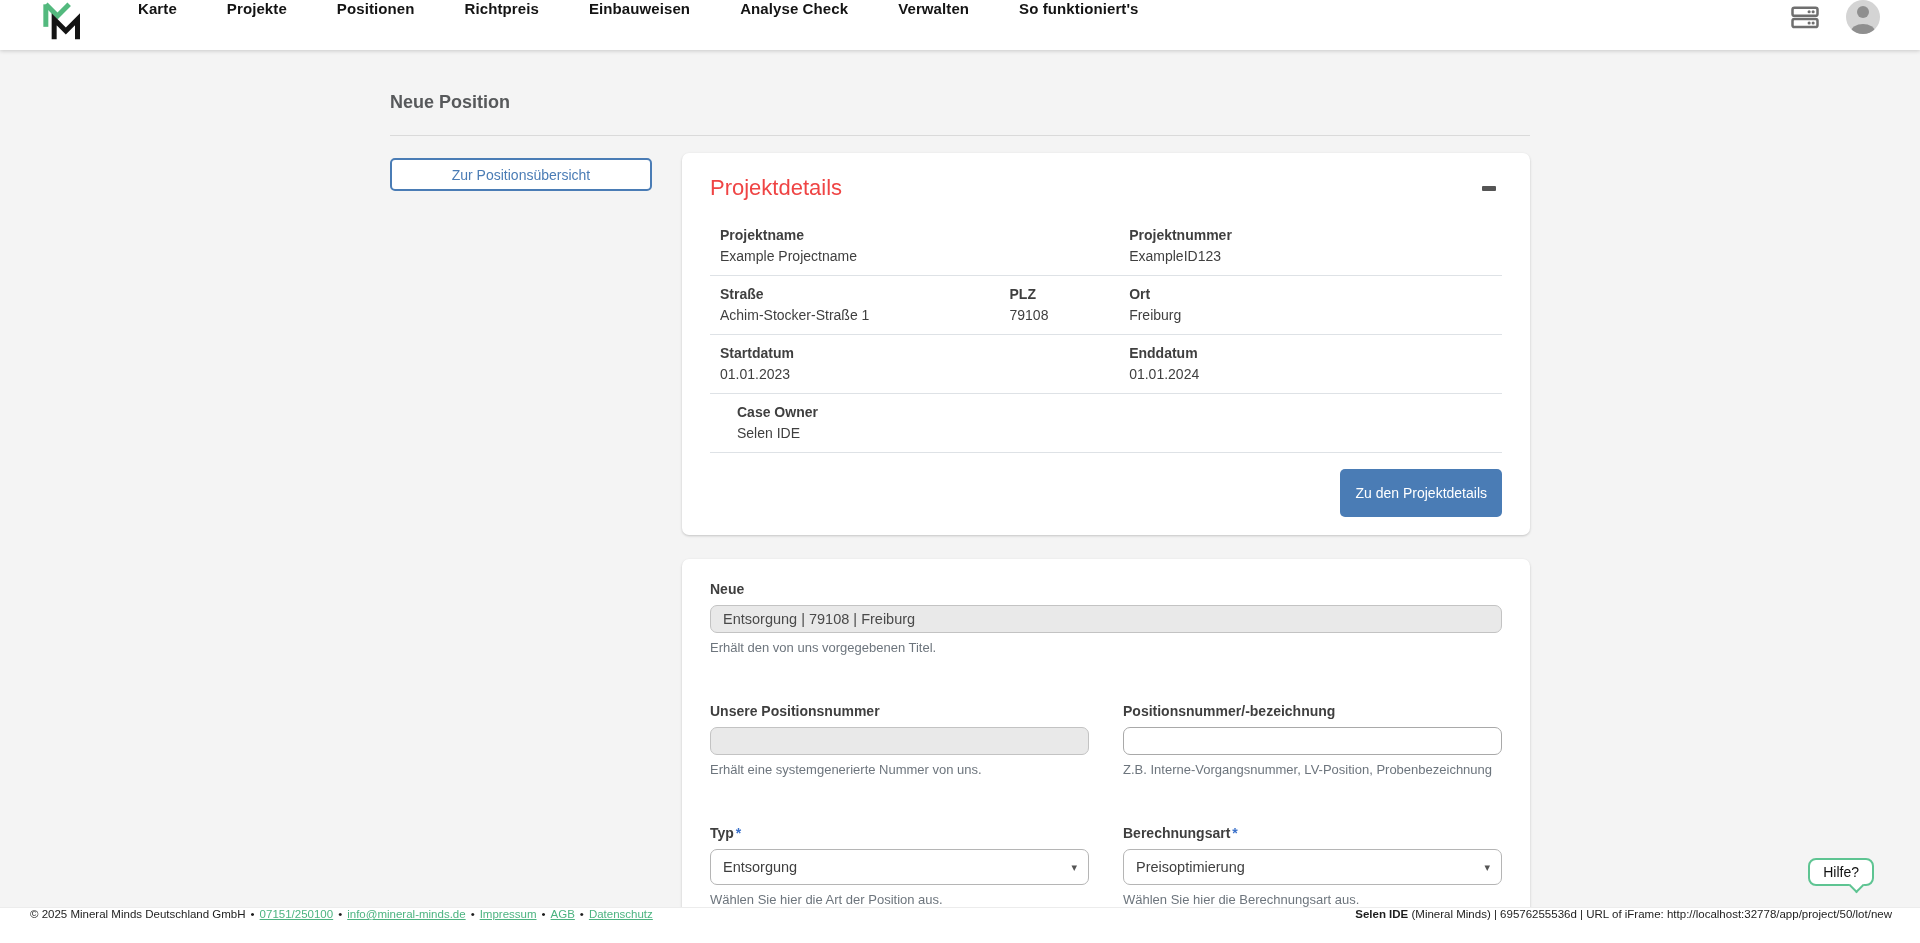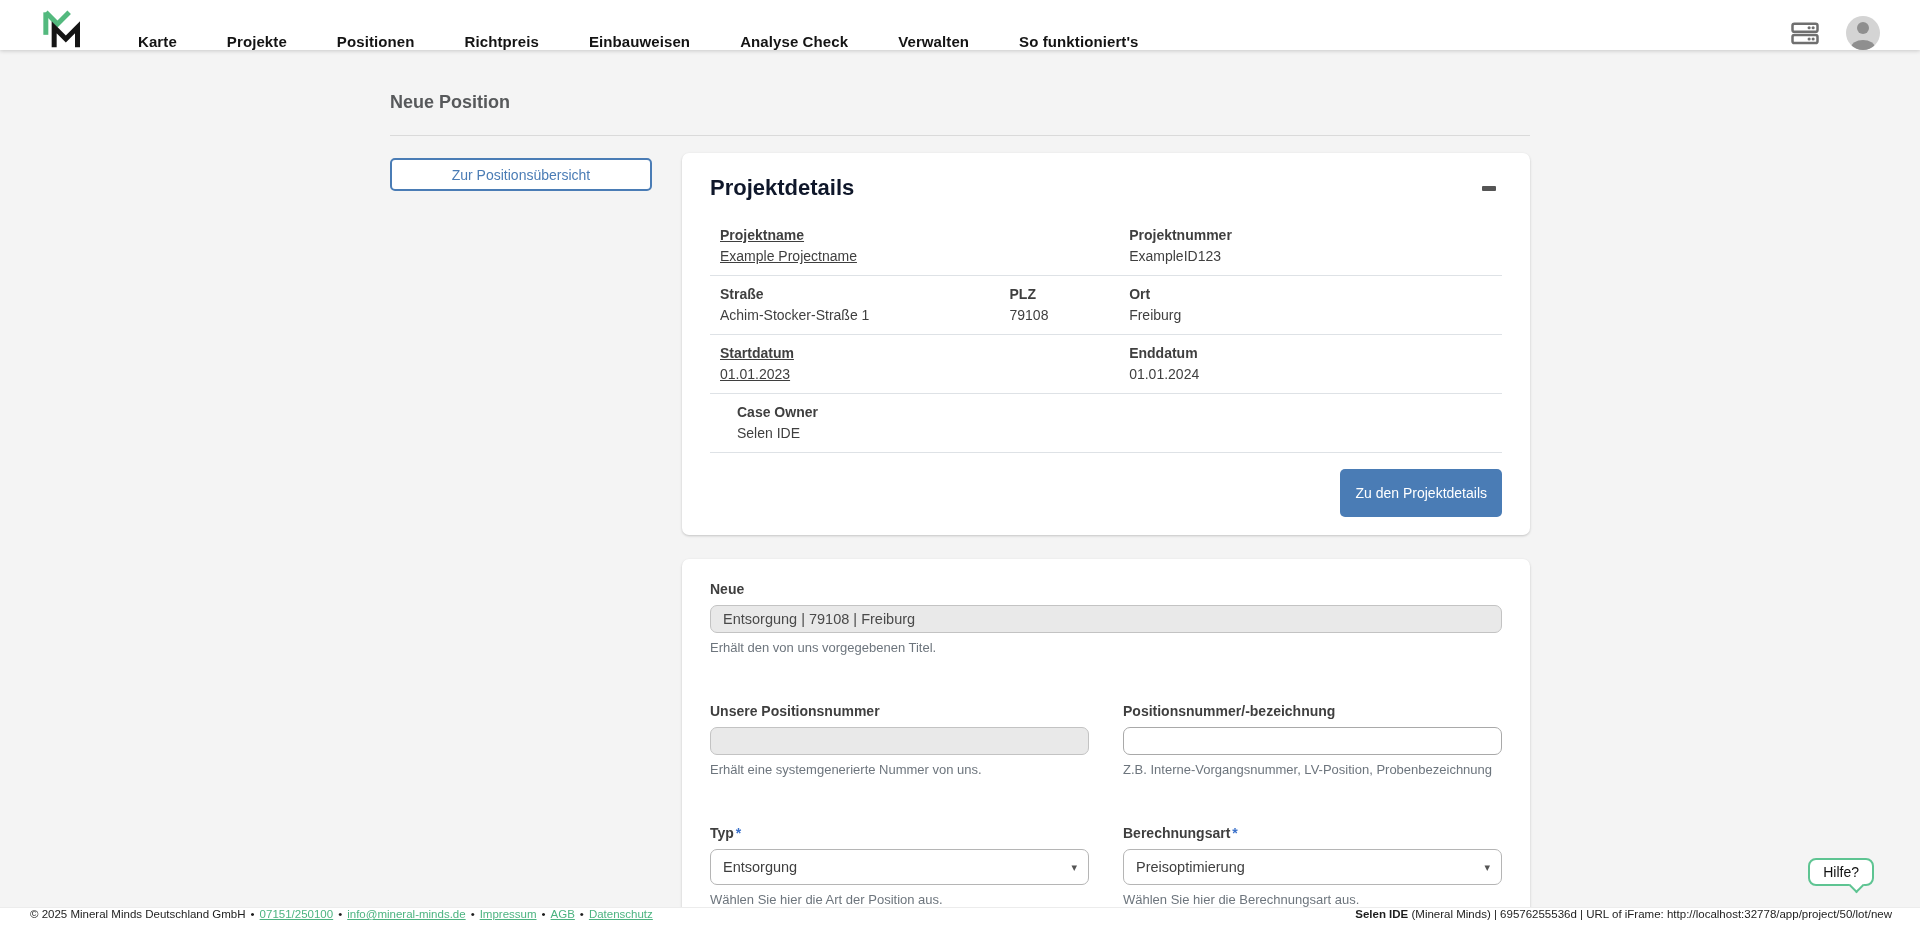--- a/index.html
+++ b/index.html
@@ -8,21 +8,21 @@
     font-family: "Liberation Sans", "DejaVu Sans", sans-serif;
     background: #f4f4f4;
     color: #3f3f3f;
   }
 
   
   .topbar {
     position: relative; z-index: 20;
     height: 50px; background: #ffffff;
     box-shadow: 0 1px 4px rgba(0,0,0,0.18);
-    display: flex; align-items: flex-end;
+    display: flex; align-items: flex-start;
     padding: 0 40px;
   }
   .logo { width: 40px; height: 42px; margin-right: 58px; flex: 0 0 auto; }
   .nav { display: flex; align-items: center; gap: 50px; }
   .nav-item {
     font-size: 15px; font-weight: 700; color: #141414;
     letter-spacing: 0.1px; cursor: pointer; white-space: nowrap;
   }
   .topbar-right { margin-left: auto; display: flex; align-items: center; gap: 26px; }
   .rack-icon { width: 30px; height: 30px; cursor: pointer; }
@@ -58,35 +58,35 @@
 
   .card {
     background: #ffffff; border-radius: 7px;
     box-shadow: 0 1px 3px rgba(0,0,0,0.13), 0 1px 2px rgba(0,0,0,0.08);
     padding: 22px 28px 18px 28px;
   }
   .card + .card { margin-top: 24px; }
 
   
   .card-head { display: flex; align-items: center; justify-content: space-between; }
-  .card-title { font-size: 22px; font-weight: 700; color: #0f172a; }
+  .card-title { font-size: 22px; font-weight: 400; color: #ef4444; }
   .collapse-btn {
     width: 26px; height: 22px; border: none; background: transparent;
     cursor: pointer; display: flex; align-items: center; justify-content: center;
   }
   .collapse-btn .dash { width: 14px; height: 5px; background: #555555; border-radius: 1px; }
 
   .detail-table { margin-top: 16px; }
   .detail-row {
     display: grid; grid-template-columns: 37.5% 15.5% 47%;
     border-bottom: 1px solid #dee2e6; padding: 8px 10px;
   }
   .cell-label { font-size: 14px; font-weight: 700; color: #3f3f3f; line-height: 1.5; }
   .cell-value { font-size: 14px; color: #3f3f3f; line-height: 1.5; }
-  .span2 { grid-column: span 2; text-decoration: underline; }
+  .span2 { grid-column: span 2; }
   .span3 { grid-column: span 3; margin-left: 17px; }
 
   .card-actions { display: flex; justify-content: flex-end; margin-top: 16px; }
   .primary-btn {
     background: #4a7cb5; color: #ffffff; border: none; border-radius: 5px;
     font-size: 14px; font-family: inherit; padding: 16px 15px; cursor: pointer;
   }
 
   
   .form-group { margin-bottom: 26px; }

